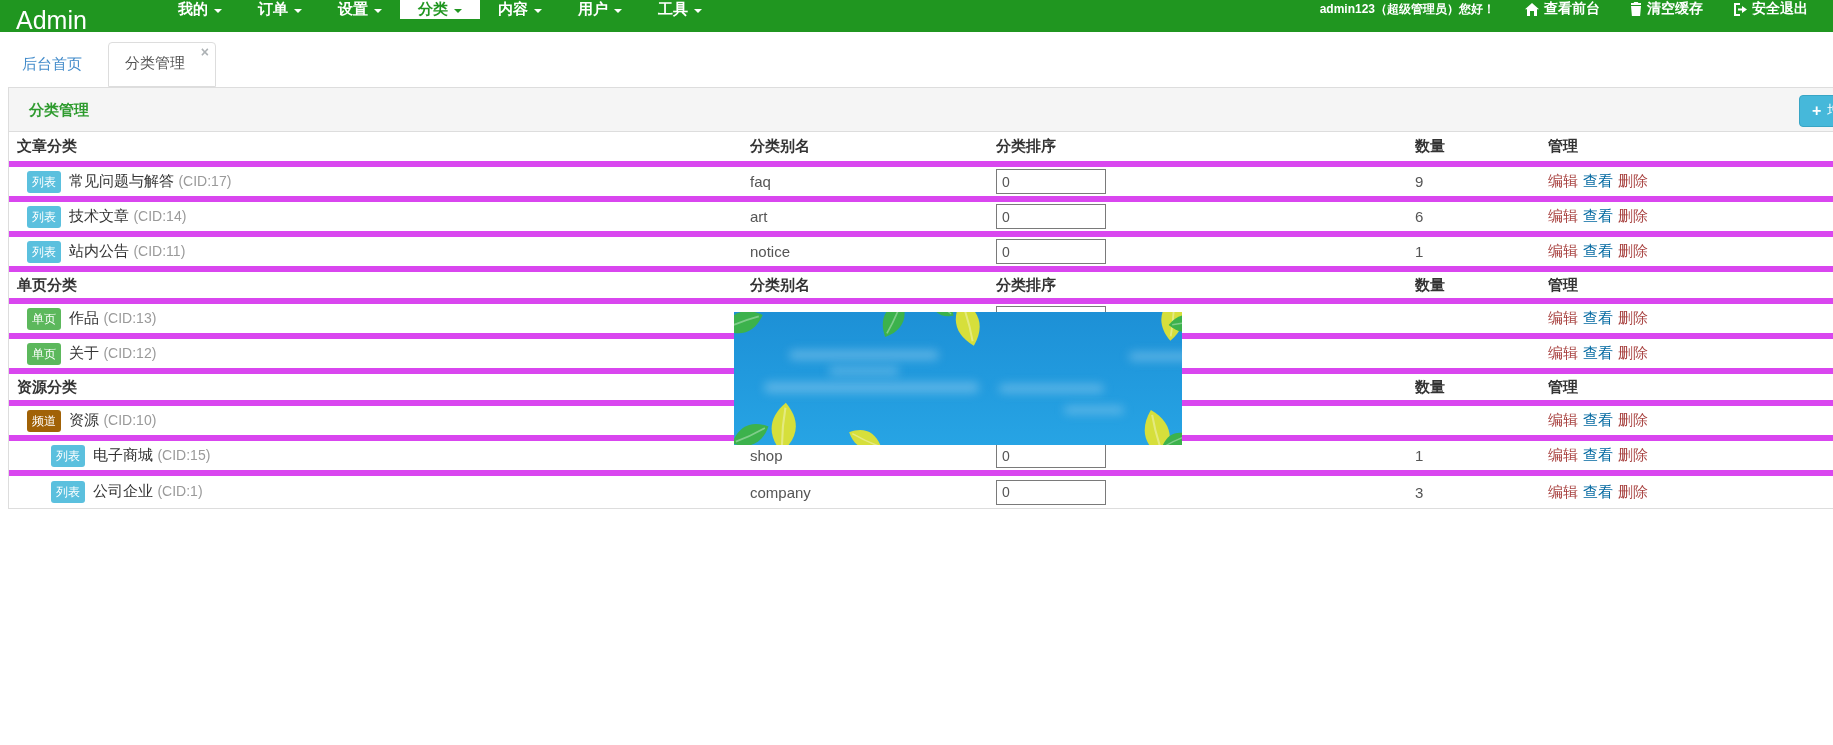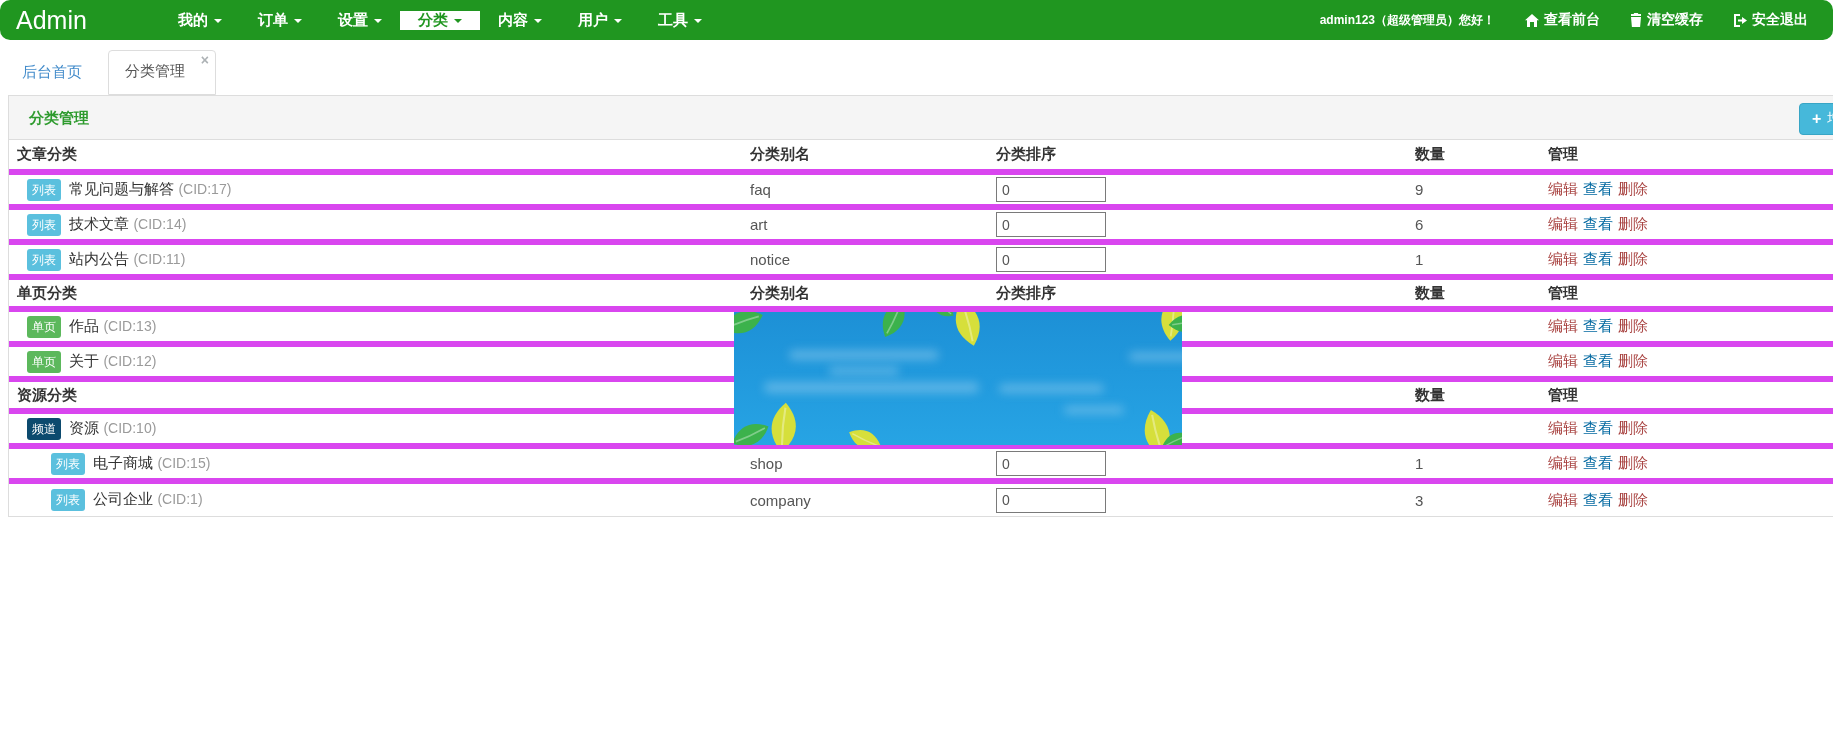--- a/index.html
+++ b/index.html
@@ -1,20 +1,20 @@
 <!DOCTYPE html>
 <html><head>
 <meta charset="utf-8">
 <style>
   * { box-sizing: border-box; margin: 0; padding: 0; }
   html, body { width: 1833px; height: 745px; }
   body { font-family: "Liberation Sans", sans-serif; background: #fff; position: relative; overflow: hidden; color: #333; }
 
   
-  .navbar { height: 40px; background: #209620; display: flex; align-items: center; border-radius: 10px; }
+  .navbar { height: 32px; background: #209620; display: flex; align-items: flex-start; }
   .brand { color: #fff; font-size: 25px; line-height: 40px; padding: 0 16px; width: 160px; cursor: pointer; }
   .menu { display: flex; }
   .menu-item { color: #fff; font-size: 15px; font-weight: bold; padding: 0 18px; display: flex; align-items: center; gap: 6px; cursor: pointer; }
   .menu-item.active { background: #fff; color: #209620; }
   .caret { width: 0; height: 0; border-left: 4px solid transparent; border-right: 4px solid transparent; border-top: 4px solid currentColor; display: inline-block; margin-top: 2px; }
   .nav-right { margin-left: auto; display: flex; align-items: center; gap: 30px; padding-right: 25px; }
   .greeting { color: #fff; font-size: 12px; font-weight: bold; }
   .nav-action { display: flex; align-items: center; gap: 5px; color: #fff; font-size: 14px; font-weight: bold; text-decoration: none; cursor: pointer; }
   .nav-ico svg { display: block; }
 
@@ -36,21 +36,21 @@
   table.cat td, table.cat th { vertical-align: middle; text-align: left; overflow: hidden; }
   tr.section-row th { height: 32px; font-weight: bold; font-size: 15px; color: #333; }
   tr.section-row th.c-name { padding-left: 8px; }
   tr.data-row td { height: 35px; }
   tr + tr { border-top: 6px solid #d946ef; }
   td.c-name.lvl1 { padding-left: 18px; }
   td.c-name.lvl2 { padding-left: 42px; }
   .badge { display: inline-block; padding: 3px 5px 2px; border-radius: 3px; color: #fff; font-size: 12px; margin-right: 8px; }
   .badge-list { background: #5bc0de; }
   .badge-page { background: #5cb85c; }
-  .badge-channel { background: #0c4a6e; }
+  .badge-channel { background: #a16207; }
   .nm { font-size: 15px; color: #333; }
   .cid { font-size: 14px; color: #9a9a9a; }
   td.alias { color: #555; font-size: 15px; }
   input.sort { width: 110px; height: 25px; border: 1px solid #7a7a7a; padding: 1px 5px; font-size: 14px; color: #555; font-family: inherit; background: #fff; }
   td.count { color: #555; font-size: 15px; }
   td.ops a { font-size: 15px; text-decoration: none; margin-right: 5px; cursor: pointer; }
   .op-edit, .op-del { color: #a94442; }
   .op-view { color: #0369a1; text-align: right; }
 
   

